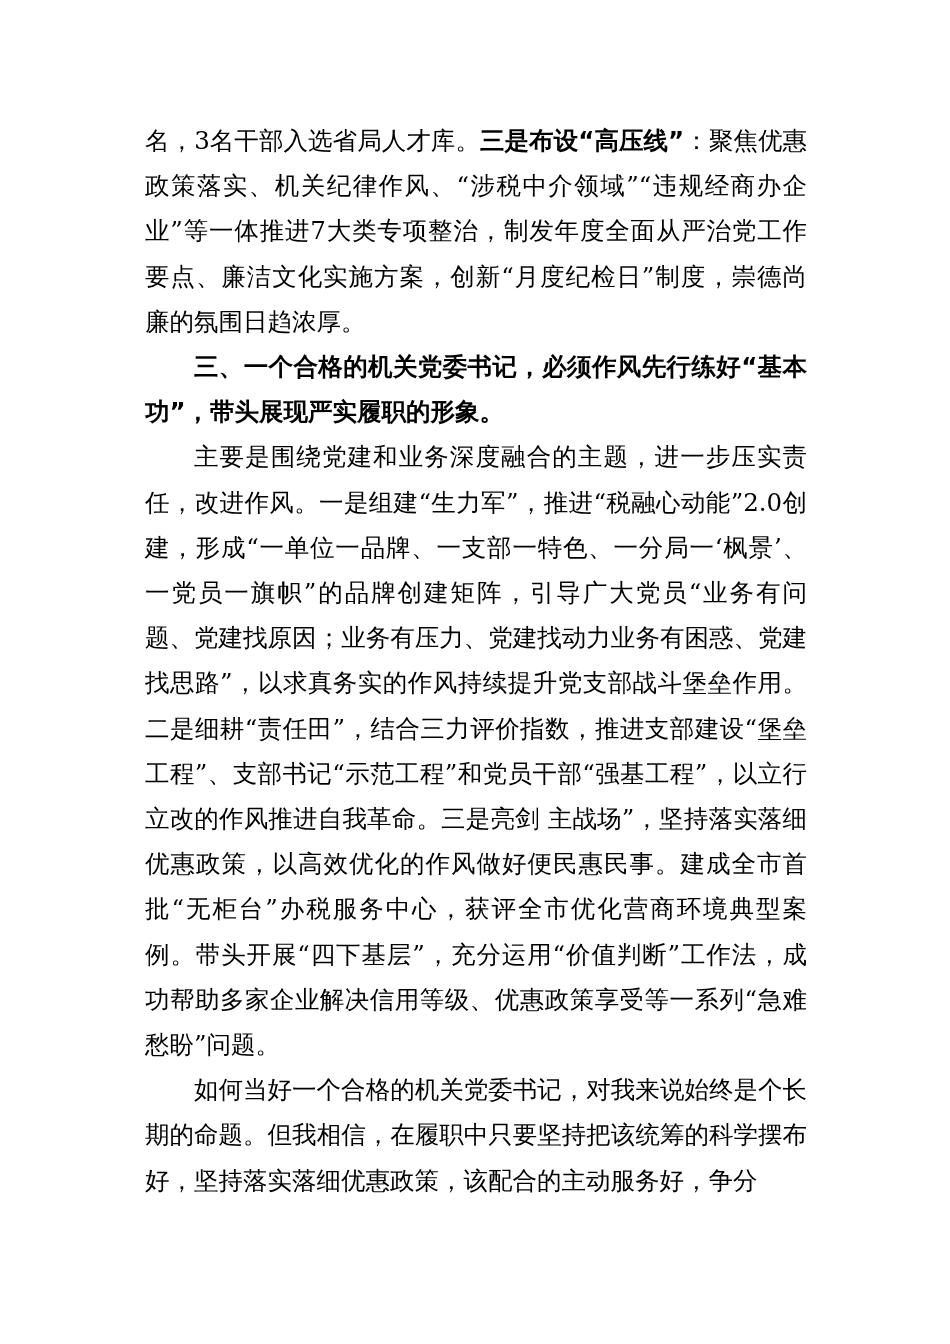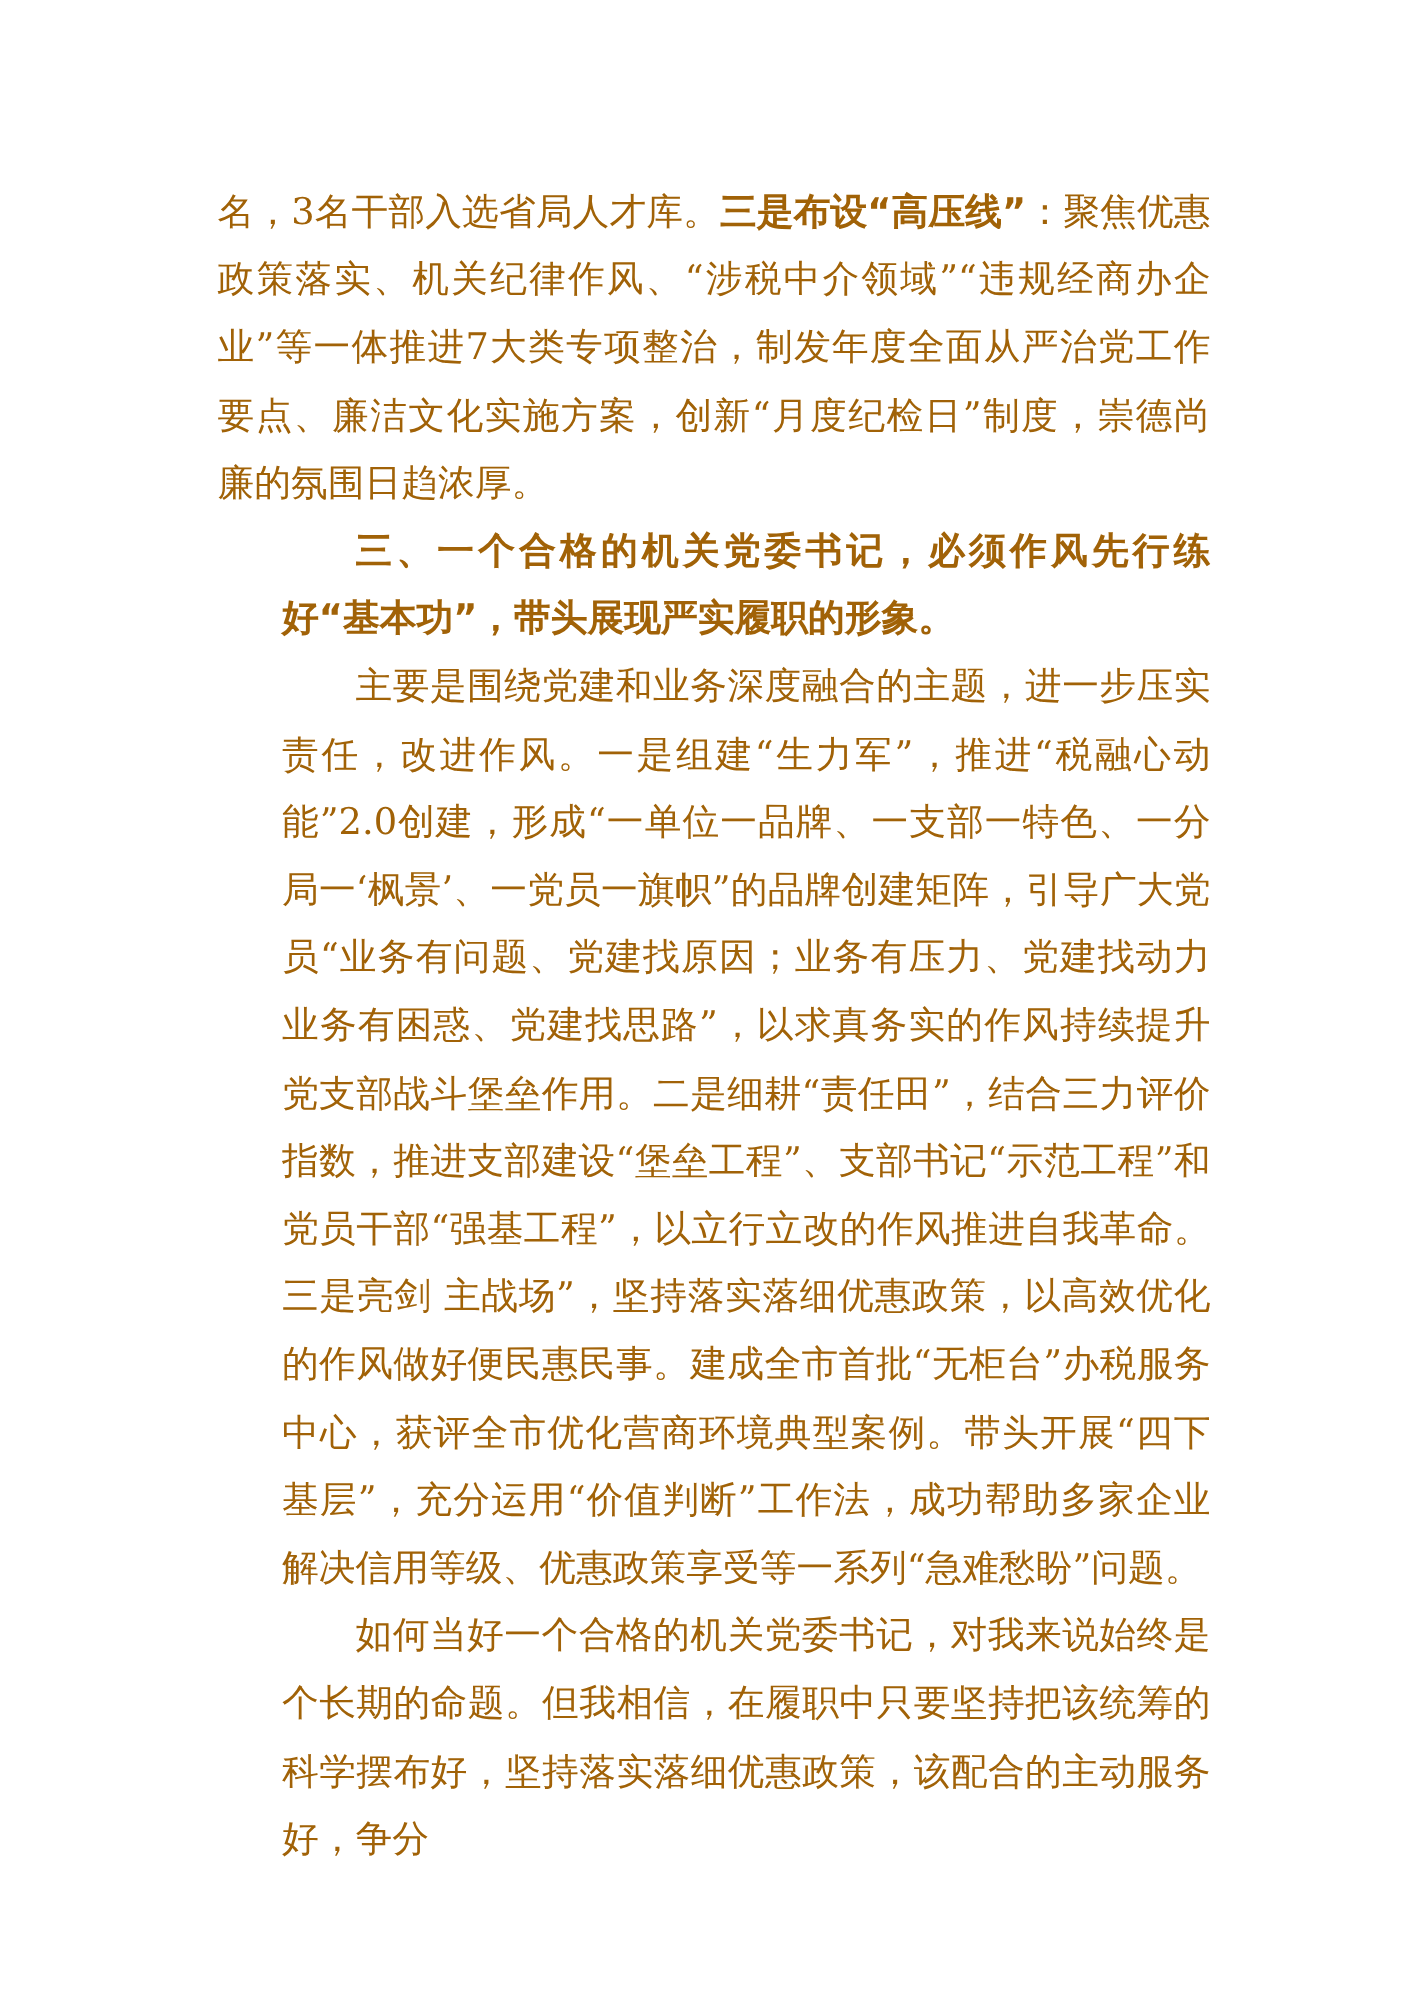--- a/index.html
+++ b/index.html
@@ -5,26 +5,26 @@
   html, body { margin: 0; padding: 0; background: #ffffff; }
   body { width: 950px; height: 1344px; position: relative; overflow: hidden; }
   .page {
     position: absolute;
     left: 145px;
     top: 118px;
     width: 662px;
     font-family: "DejaVu Serif", "Liberation Serif", serif;
     font-size: 24.5px;
     line-height: 45.2px;
-    color: #a16207;
+    color: #000000;
     text-align: justify;
     text-justify: inter-character;
   }
   .para { margin: 0; padding: 0; }
-  .indent { text-indent: 2em; margin-left: 43px; }
+  .indent { text-indent: 2em; }
   .heading { font-weight: bold; font-family: "DejaVu Sans", "Liberation Sans", sans-serif; }
   .bold { font-weight: bold; font-family: "DejaVu Sans", "Liberation Sans", sans-serif; }
 </style>
 </head>
 <body>
 
 <div class="page">
   <p class="para"><span>名，3名干部入选省局人才库。</span><span class="bold">三是布设“高压线”</span><span>：聚焦优惠政策落实、机关纪律作风、“涉税中介领域”“违规经商办企业”等一体推进7大类专项整治，制发年度全面从严治党工作要点、廉洁文化实施方案，创新“月度纪检日”制度，崇德尚廉的氛围日趋浓厚。</span></p>
   <p class="para indent heading">三、一个合格的机关党委书记，必须作风先行练好“基本功”，带头展现严实履职的形象。</p>
   <p class="para indent">主要是围绕党建和业务深度融合的主题，进一步压实责任，改进作风。一是组建“生力军”，推进“税融心动能”2.0创建，形成“一单位一品牌、一支部一特色、一分局一‘枫景’、一党员一旗帜”的品牌创建矩阵，引导广大党员“业务有问题、党建找原因；业务有压力、党建找动力业务有困惑、党建找思路”，以求真务实的作风持续提升党支部战斗堡垒作用。二是细耕“责任田”，结合三力评价指数，推进支部建设“堡垒工程”、支部书记“示范工程”和党员干部“强基工程”，以立行立改的作风推进自我革命。三是亮剑 主战场”，坚持落实落细优惠政策，以高效优化的作风做好便民惠民事。建成全市首批“无柜台”办税服务中心，获评全市优化营商环境典型案例。带头开展“四下基层”，充分运用“价值判断”工作法，成功帮助多家企业解决信用等级、优惠政策享受等一系列“急难愁盼”问题。</p>

